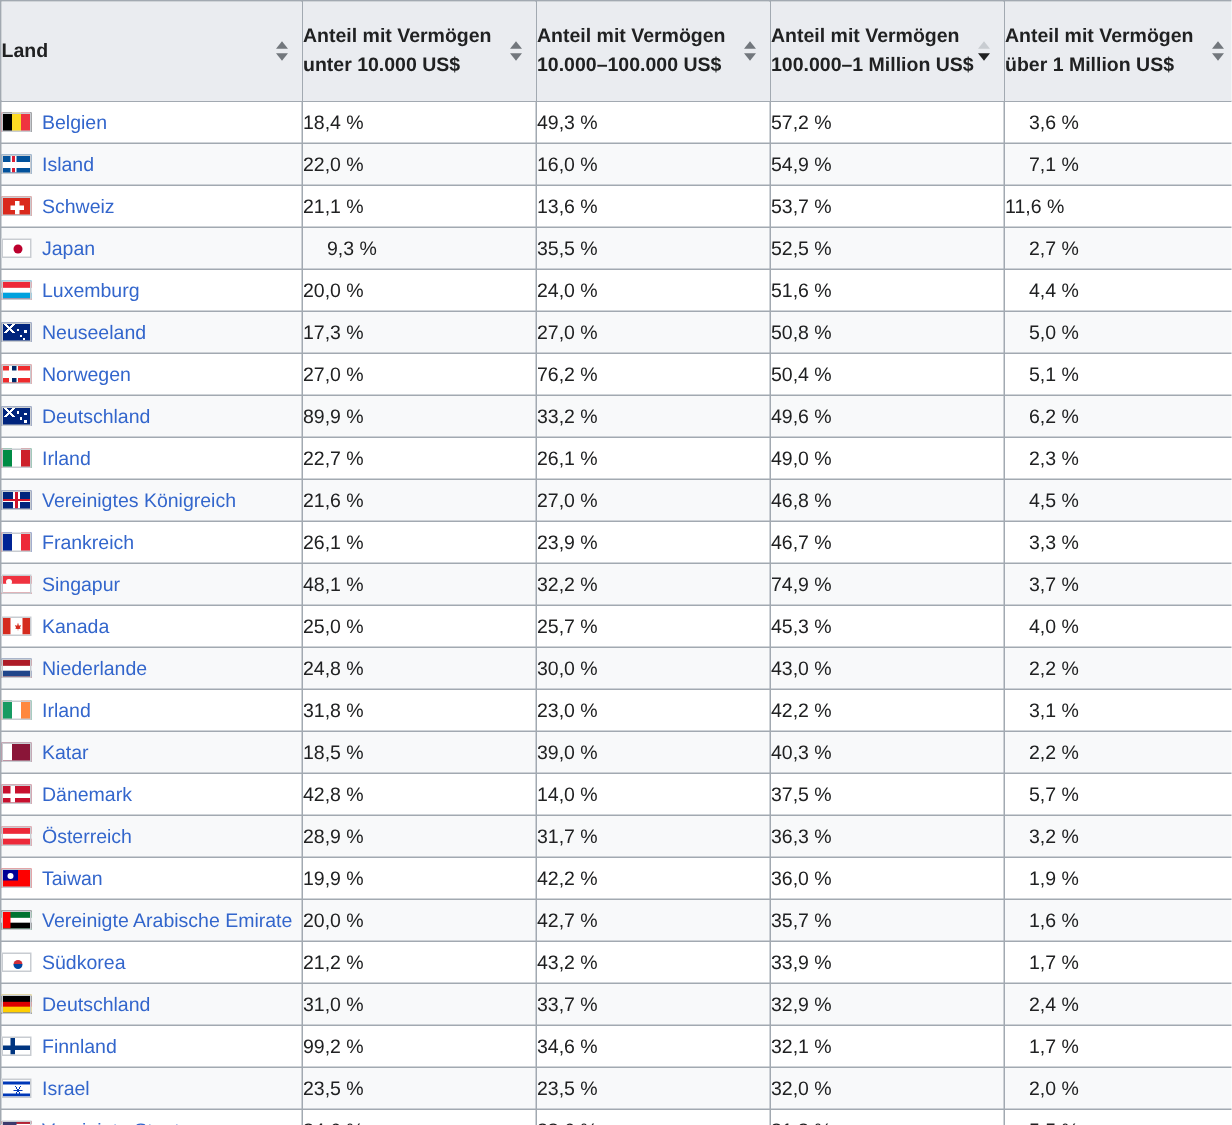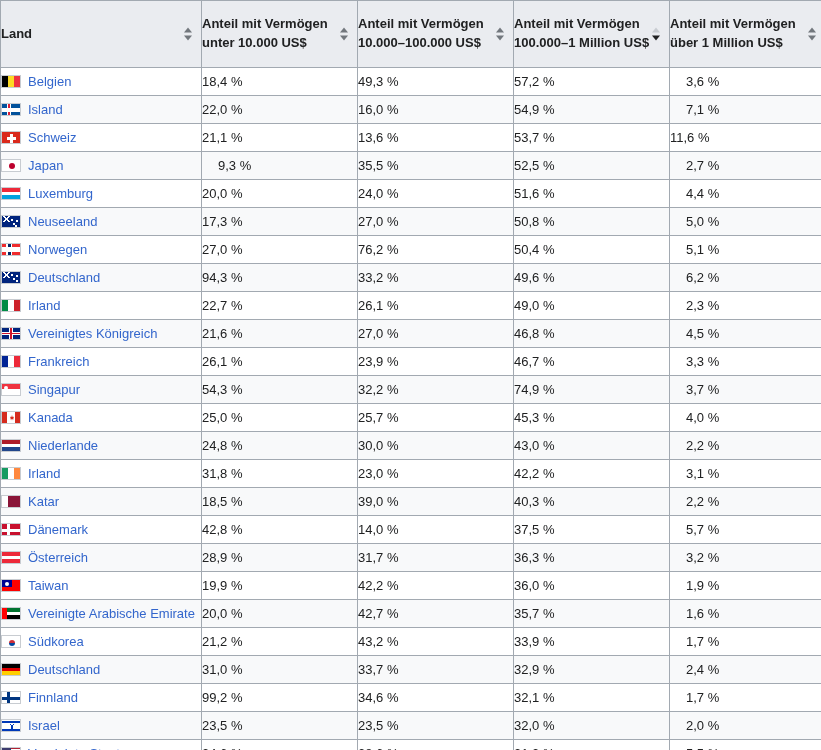--- a/index.html
+++ b/index.html
@@ -284,21 +284,21 @@
       </tr>
       <tr>
         <td class="country"><span class="flag f-no"><i class="cross"></i><i class="cross2"></i><i class="stars"></i><i class="leaf"></i><i class="star"></i></span><a href="#">Norwegen</a></td>
         <td class="value">27,0 %</td>
         <td class="value">76,2 %</td>
         <td class="value">50,4 %</td>
         <td class="value pad">5,1 %</td>
       </tr>
       <tr>
         <td class="country"><span class="flag f-au"><i class="cross"></i><i class="cross2"></i><i class="stars"></i><i class="leaf"></i><i class="star"></i></span><a href="#">Deutschland</a></td>
-        <td class="value">94,3 %</td>
+        <td class="value">89,9 %</td>
         <td class="value">33,2 %</td>
         <td class="value">49,6 %</td>
         <td class="value pad">6,2 %</td>
       </tr>
       <tr>
         <td class="country"><span class="flag f-it"><i class="cross"></i><i class="cross2"></i><i class="stars"></i><i class="leaf"></i><i class="star"></i></span><a href="#">Irland</a></td>
         <td class="value">22,7 %</td>
         <td class="value">26,1 %</td>
         <td class="value">49,0 %</td>
         <td class="value pad">2,3 %</td>
@@ -312,21 +312,21 @@
       </tr>
       <tr>
         <td class="country"><span class="flag f-fr"><i class="cross"></i><i class="cross2"></i><i class="stars"></i><i class="leaf"></i><i class="star"></i></span><a href="#">Frankreich</a></td>
         <td class="value">26,1 %</td>
         <td class="value">23,9 %</td>
         <td class="value">46,7 %</td>
         <td class="value pad">3,3 %</td>
       </tr>
       <tr>
         <td class="country"><span class="flag f-sg"><i class="cross"></i><i class="cross2"></i><i class="stars"></i><i class="leaf"></i><i class="star"></i></span><a href="#">Singapur</a></td>
-        <td class="value">54,3 %</td>
+        <td class="value">48,1 %</td>
         <td class="value">32,2 %</td>
         <td class="value">74,9 %</td>
         <td class="value pad">3,7 %</td>
       </tr>
       <tr>
         <td class="country"><span class="flag f-ca"><i class="cross"></i><i class="cross2"></i><i class="stars"></i><i class="leaf"></i><i class="star"></i></span><a href="#">Kanada</a></td>
         <td class="value">25,0 %</td>
         <td class="value">25,7 %</td>
         <td class="value">45,3 %</td>
         <td class="value pad">4,0 %</td>

